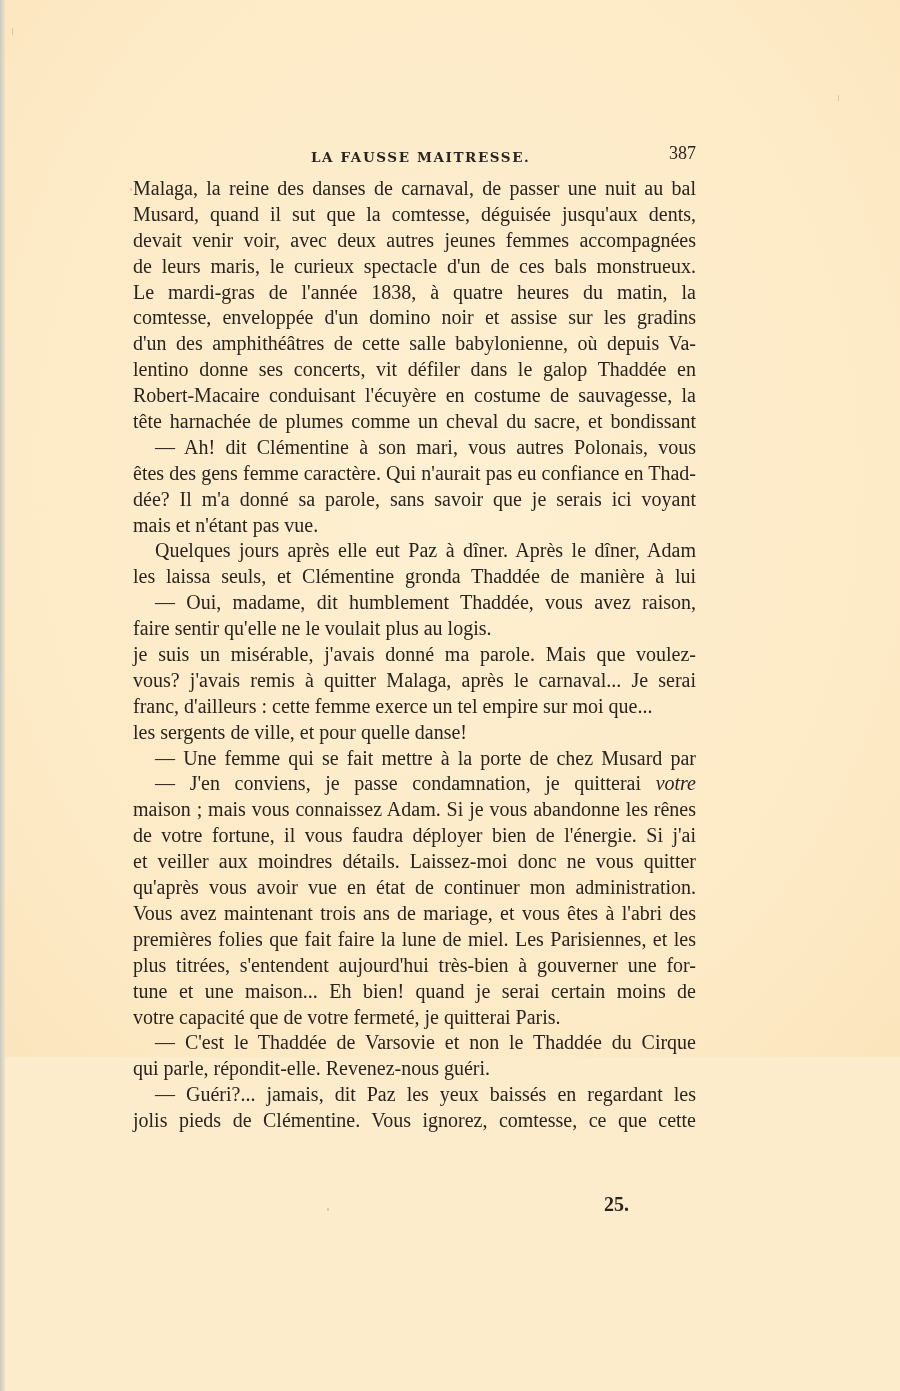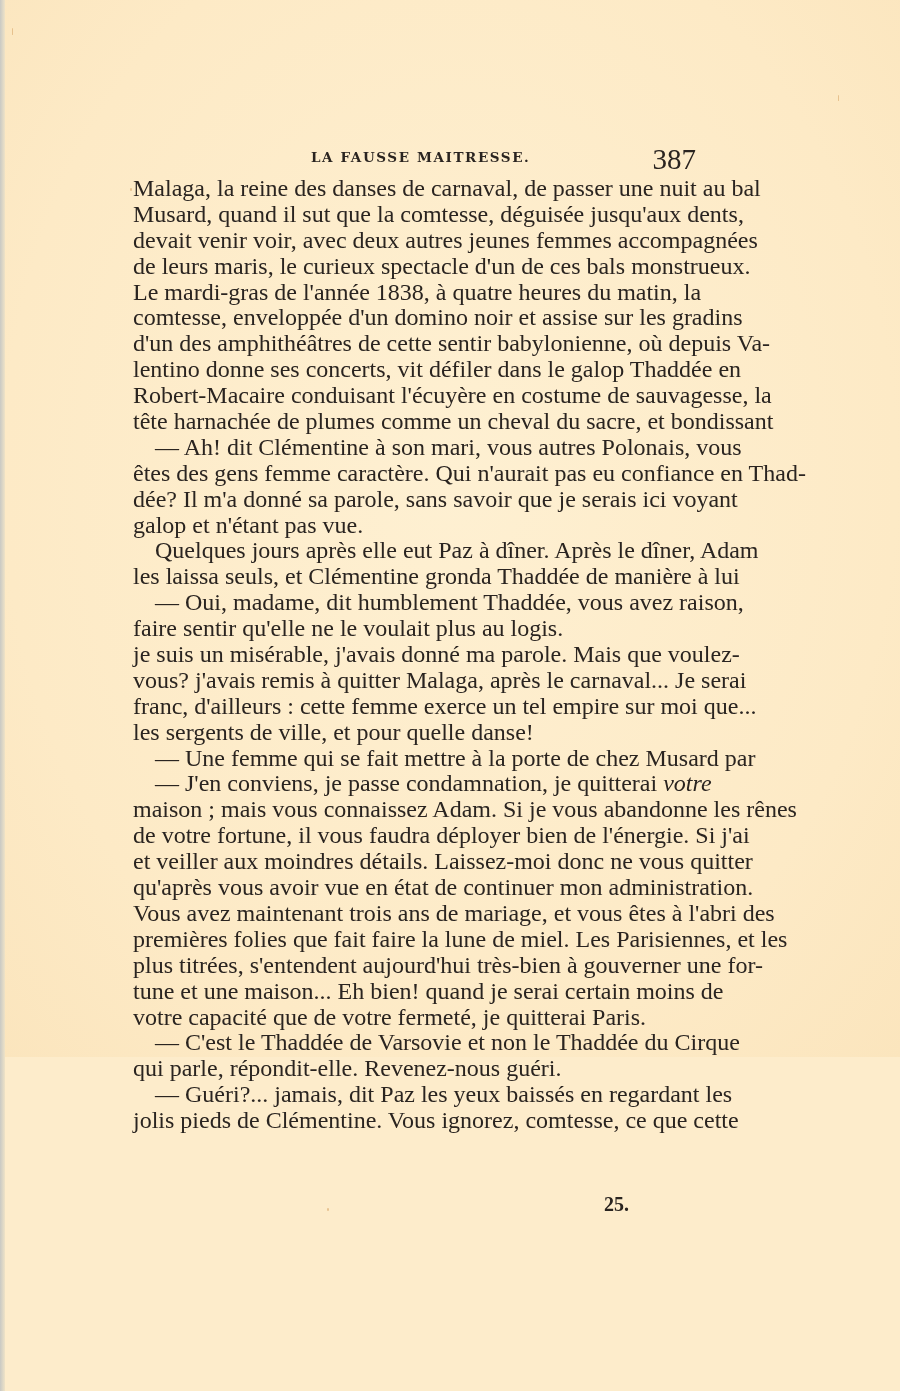--- a/index.html
+++ b/index.html
@@ -20,26 +20,26 @@
       position: absolute; top: 143px; left: 133px; width: 563px; height: 30px;
       font-family: "DejaVu Serif", serif; color: #2a2420;
     }
     .running-title {
       position: absolute; left: 178px; top: 6px;
       font-size: 13.5px; font-weight: bold; letter-spacing: 1.6px;
     }
     .page-number {
       position: absolute; right: 0; top: 0;
       font-family: "Liberation Serif", serif;
-      font-size: 29px;
+      font-size: 18px;
     }
     .text-block {
       position: absolute; top: 176px; left: 133px; width: 563px;
       font-family: "Liberation Serif", serif;
-      font-size: 24px; line-height: 25.9px; color: #2a2420;
+      font-size: 20px; line-height: 25.9px; color: #2a2420;
     }
     .line {
       display: block; white-space: nowrap; text-align: justify; text-align-last: justify;
       height: 25.9px;
     }
     .line.last { text-align-last: left; }
     .line.indent { padding-left: 22px; }
     .line i { font-style: italic; }
     .signature {
       position: absolute; top: 1193px; left: 604px;
@@ -58,28 +58,28 @@
     <span class="page-number">387</span>
   </div>
 
   <div class="text-block" id="text-block">
       <span class="line">Malaga, la reine des danses de carnaval, de passer une nuit au bal</span>
       <span class="line">Musard, quand il sut que la comtesse, déguisée jusqu'aux dents,</span>
       <span class="line">devait venir voir, avec deux autres jeunes femmes accompagnées</span>
       <span class="line">de leurs maris, le curieux spectacle d'un de ces bals monstrueux.</span>
       <span class="line">Le mardi-gras de l'année 1838, à quatre heures du matin, la</span>
       <span class="line">comtesse, enveloppée d'un domino noir et assise sur les gradins</span>
-      <span class="line">d'un des amphithéâtres de cette sentir babylonienne, où depuis Va-</span>
+      <span class="line">d'un des amphithéâtres de cette salle babylonienne, où depuis Va-</span>
       <span class="line">lentino donne ses concerts, vit défiler dans le galop Thaddée en</span>
       <span class="line">Robert-Macaire conduisant l'écuyère en costume de sauvagesse, la</span>
       <span class="line">tête harnachée de plumes comme un cheval du sacre, et bondissant</span>
       <span class="line indent">— Ah! dit Clémentine à son mari, vous autres Polonais, vous</span>
       <span class="line">êtes des gens femme caractère. Qui n'aurait pas eu confiance en Thad-</span>
       <span class="line">dée? Il m'a donné sa parole, sans savoir que je serais ici voyant</span>
-      <span class="line last">galop et n'étant pas vue.</span>
+      <span class="line last">mais et n'étant pas vue.</span>
       <span class="line indent">Quelques jours après elle eut Paz à dîner. Après le dîner, Adam</span>
       <span class="line">les laissa seuls, et Clémentine gronda Thaddée de manière à lui</span>
       <span class="line indent">— Oui, madame, dit humblement Thaddée, vous avez raison,</span>
       <span class="line last">faire sentir qu'elle ne le voulait plus au logis.</span>
       <span class="line">je suis un misérable, j'avais donné ma parole. Mais que voulez-</span>
       <span class="line">vous? j'avais remis à quitter Malaga, après le carnaval... Je serai</span>
       <span class="line last">franc, d'ailleurs : cette femme exerce un tel empire sur moi que...</span>
       <span class="line last">les sergents de ville, et pour quelle danse!</span>
       <span class="line indent">— Une femme qui se fait mettre à la porte de chez Musard par</span>
       <span class="line indent">— J'en conviens, je passe condamnation, je quitterai <i>votre</i></span>

